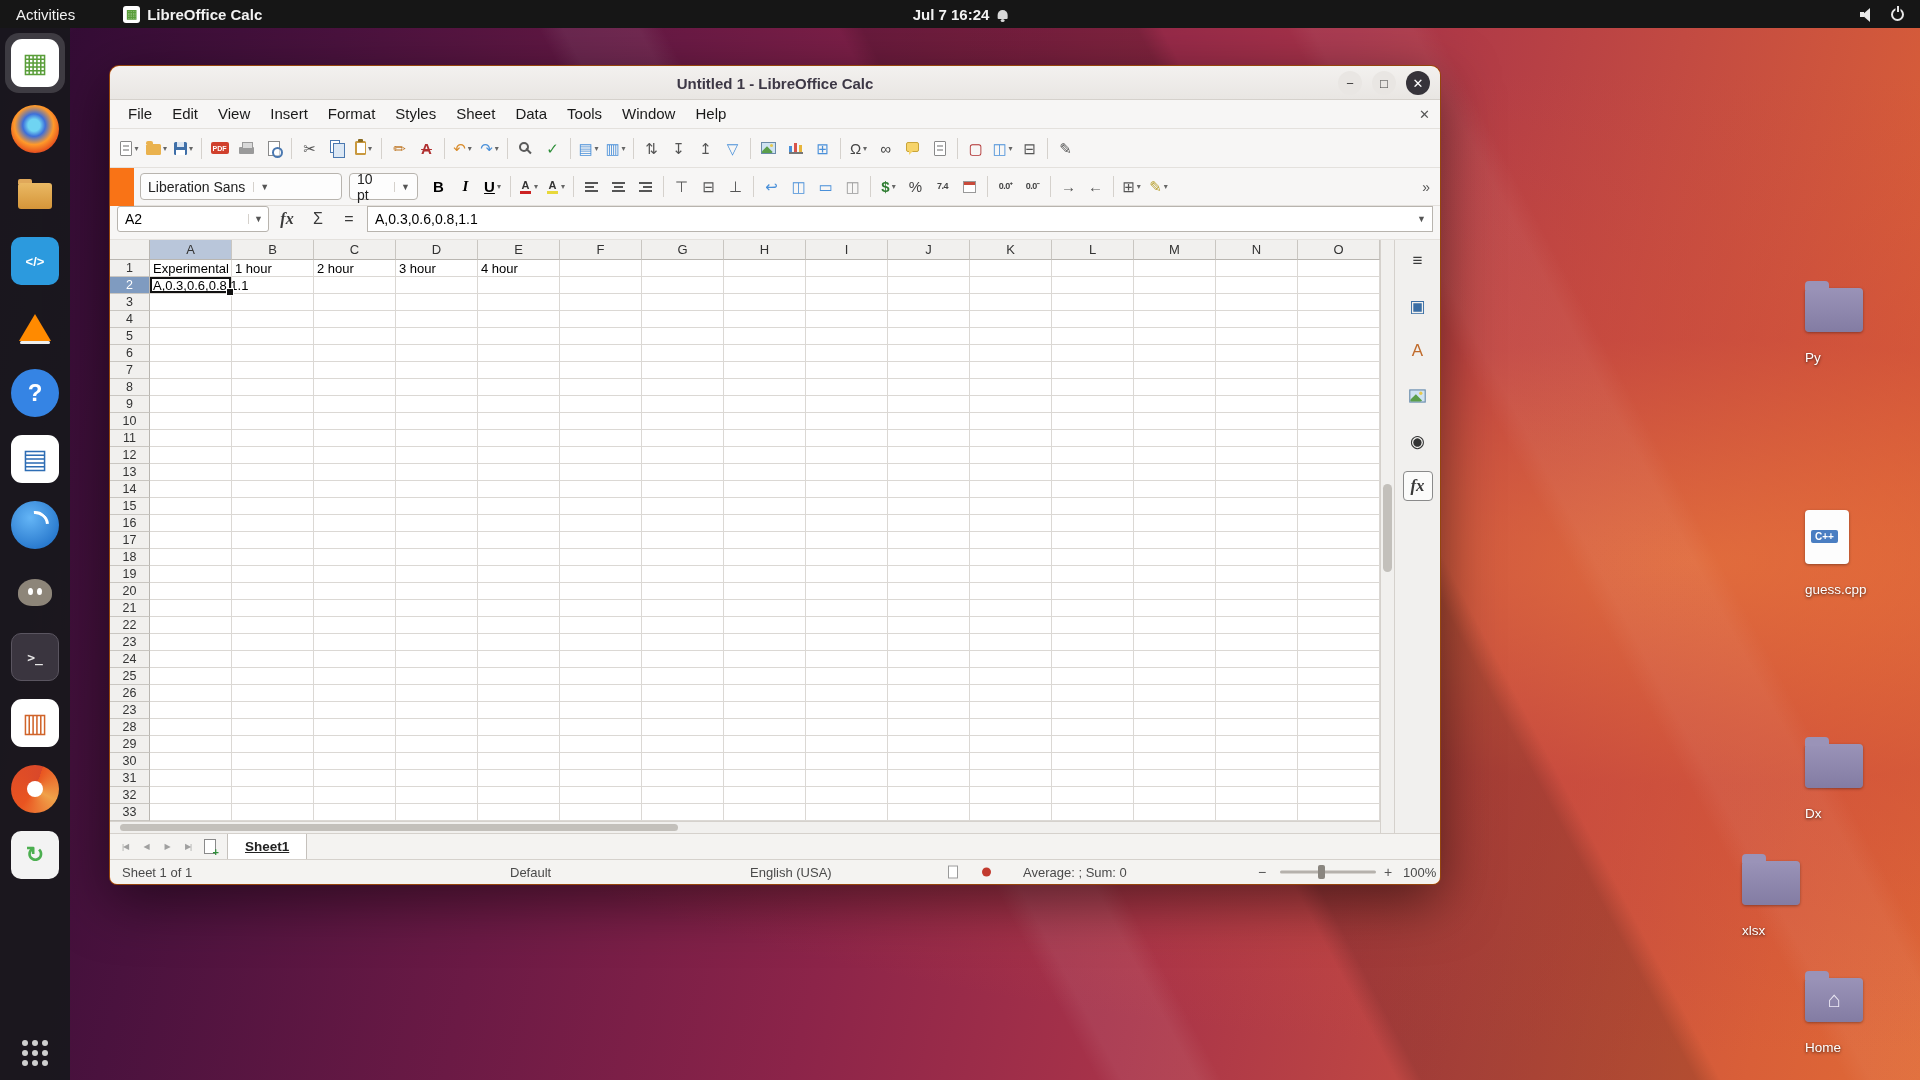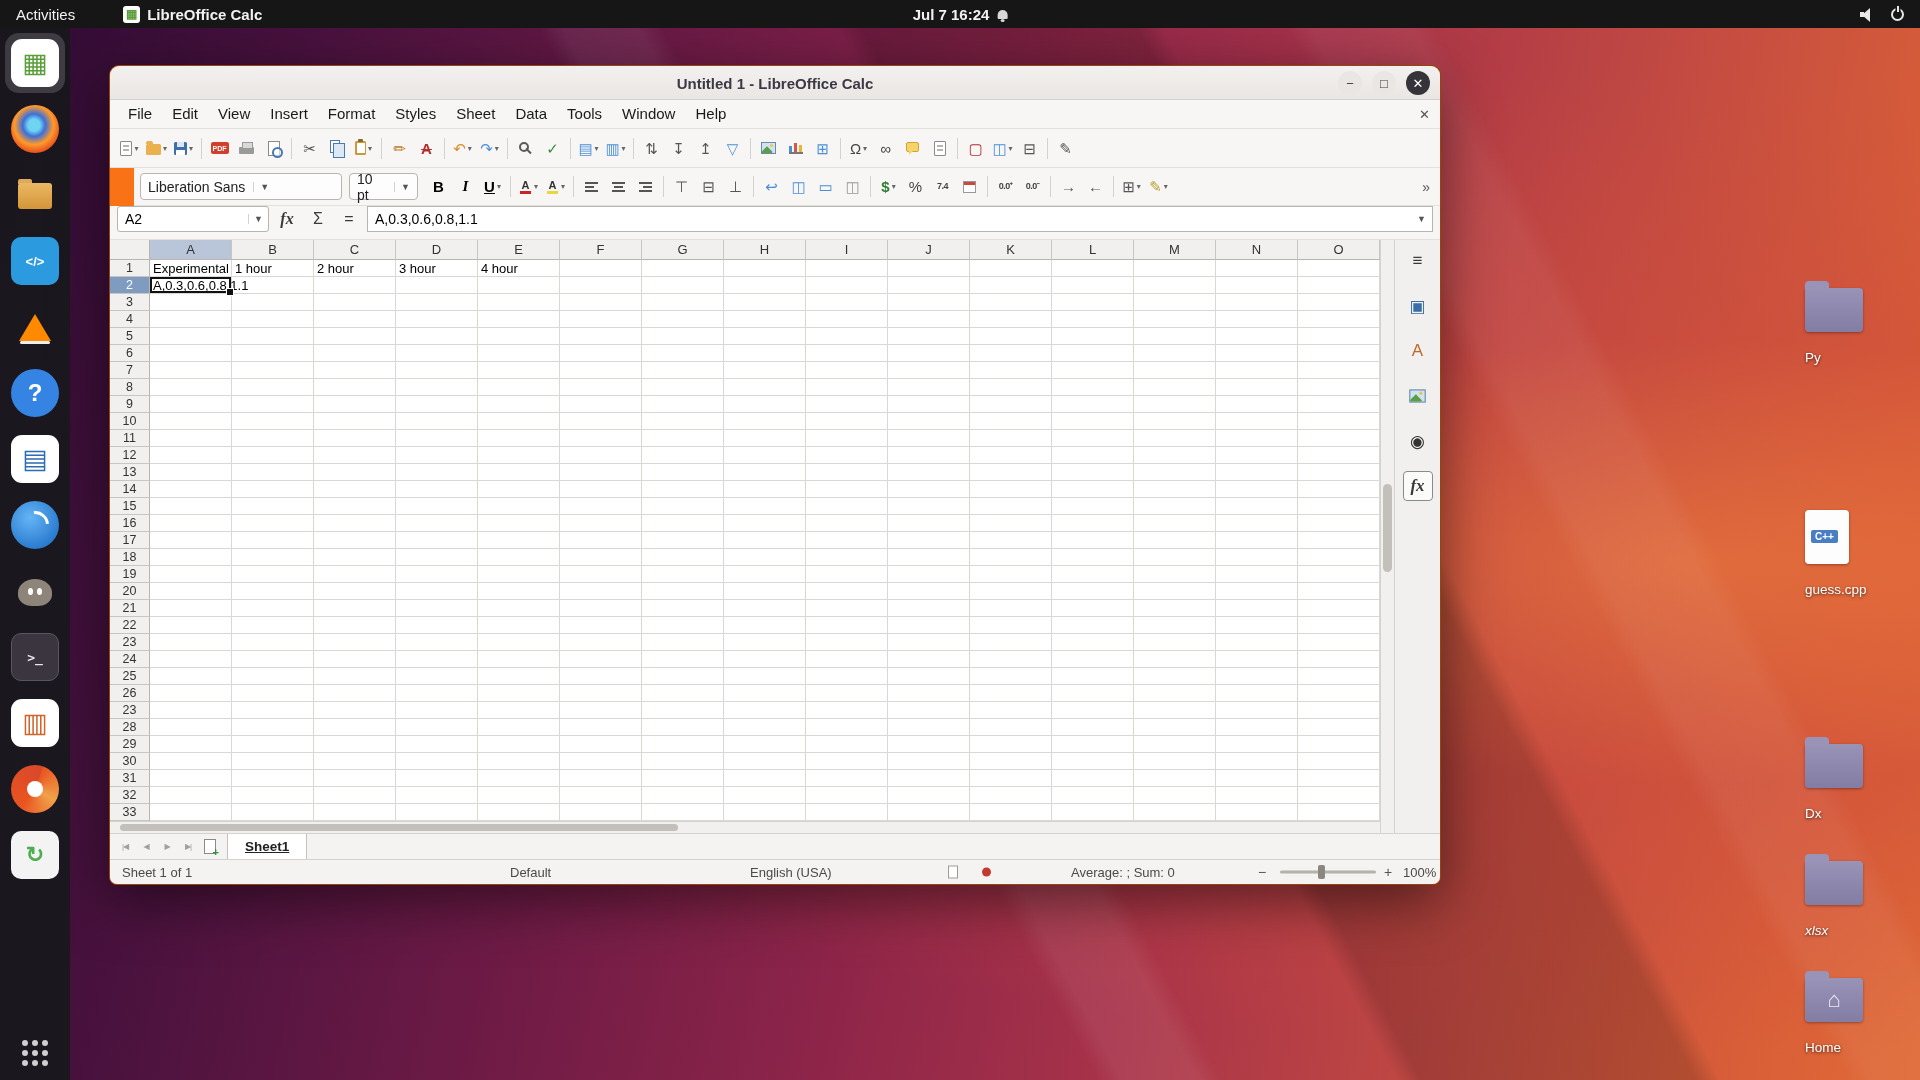--- a/index.html
+++ b/index.html
@@ -198,21 +198,21 @@
   .tabs { height:26px; background:#f4f3f1; border-top:1px solid #d5d1cc; display:flex; align-items:center; padding-left:6px; gap:3px; flex:none; }
   .tnav { font-size:8px; color:#a0a0a0; width:18px; text-align:center; letter-spacing:-1px; }
   .tadd { margin:0 8px 0 4px; }
   .tab { height:100%; display:flex; align-items:center; padding:0 17px; background:#fff; border-left:1px solid #c5c1bc; border-right:1px solid #c5c1bc;
     font-size:13.5px; font-weight:bold; color:#222; text-decoration:underline; }
   .status { height:25px; background:#f4f3f1; border-top:1px solid #d5d1cc; position:relative; font-size:13px; color:#4a4a4a; flex:none; }
   .status .seg { position:absolute; top:50%; transform:translateY(-50%); white-space:nowrap; }
   .st-sheetpos { left:12px; } .st-style { left:400px; } .st-lang { left:640px; }
   .st-insmode { left:838px; width:10px; height:13px; background:#fff; border:1px solid #9a9a9a; }
   .st-modified { left:872px; width:9px; height:9px; border-radius:50%; background:#c23a2e; }
-  .st-avg { left:961px; }
+  .st-avg { left:913px; }
   .st-zminus { left:1148px; font-size:14px; color:#555; }
   .st-ztrack { left:1170px; width:96px; height:3px; background:#b5b1ac; border-radius:2px; }
   .st-zhandle { left:1208px; width:7px; height:14px; background:#8a8680; border-radius:2px; }
   .st-zplus { left:1274px; font-size:14px; color:#555; }
   .st-zoom { left:1293px; }
 </style>
 </head>
 <body>
 
 <div class="screen">
@@ -287,21 +287,21 @@
         <span class="desk-label">Py</span>
       </div>
       <div class="desk-item" style="left: 1805px; top: 510px;">
         <span class="ic-cpp"></span>
         <span class="desk-label">guess.cpp</span>
       </div>
       <div class="desk-item" style="left: 1805px; top: 744px;">
         <span class="ic-folder"></span>
         <span class="desk-label">Dx</span>
       </div>
-      <div class="desk-item" style="left: 1805px; top: 861px; font-style: italic;">
+      <div class="desk-item" style="left: 1742px; top: 861px;">
         <span class="ic-folder"></span>
         <span class="desk-label">xlsx</span>
       </div>
       <div class="desk-item" style="left: 1805px; top: 978px;">
         <span class="ic-folder home"></span>
         <span class="desk-label">Home</span>
       </div>
     </div>
 
   <div class="window">

